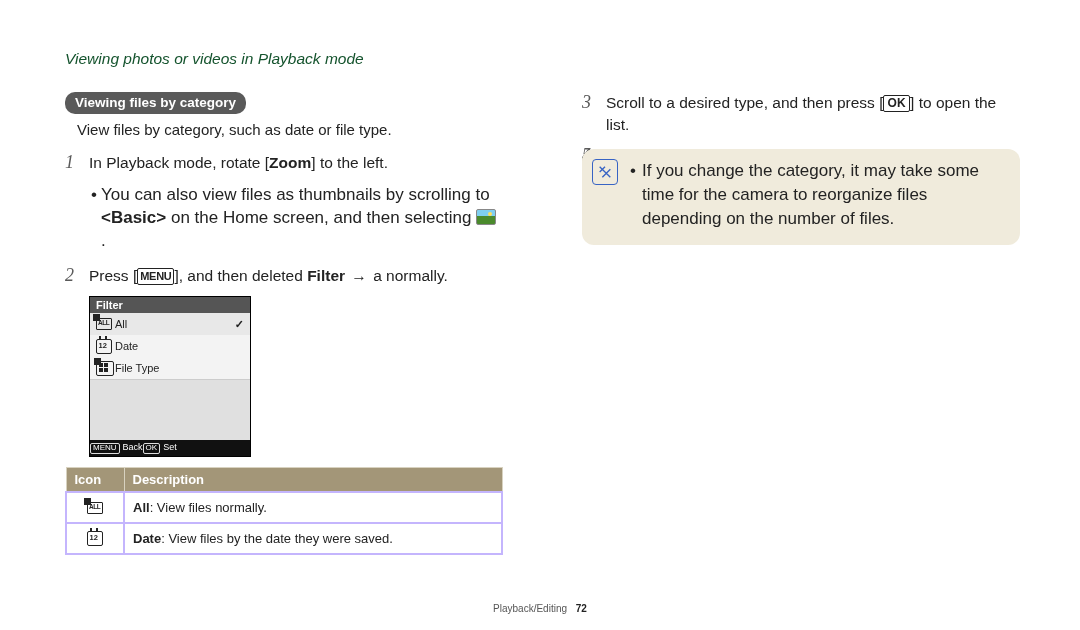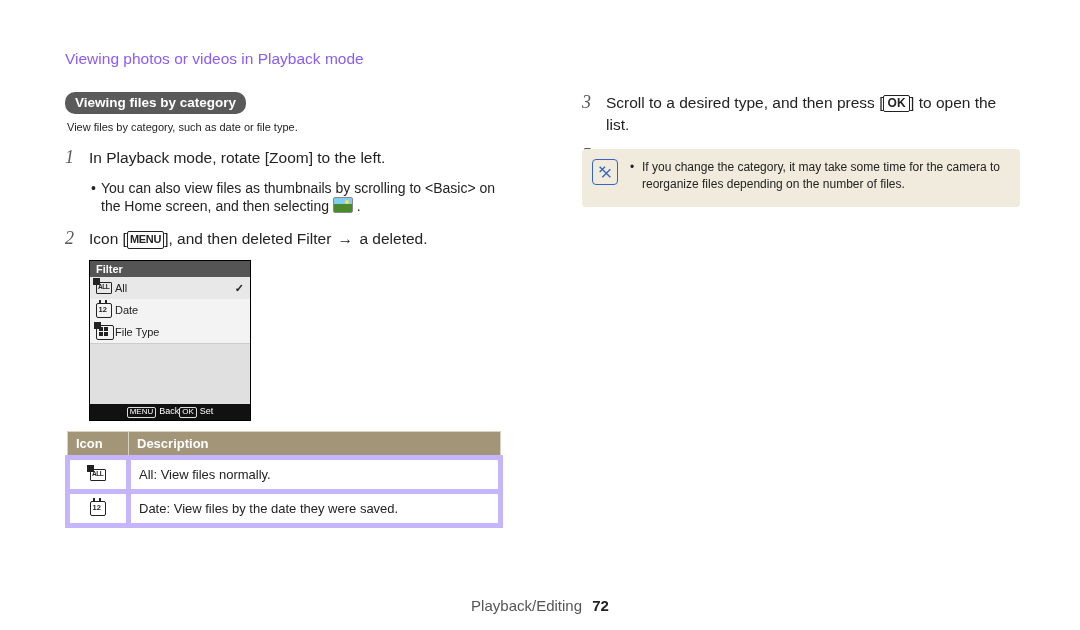--- a/index.html
+++ b/index.html
@@ -12,21 +12,22 @@
     color: #232323;
   }
   .page {
     position: relative;
     width: 1080px;
     height: 630px;
     padding: 50px 60px 0 65px;
     box-sizing: border-box;
   }
   .page-header {
-    color: #8b5cf6;
+    font-style: italic;
+    color: #14532d;
     font-size: 15.5px;
     margin-bottom: 24px;
   }
   .columns {
     display: flex;
     gap: 79px;
   }
   .col {
     width: 465px;
   }
@@ -34,42 +35,42 @@
     display: inline-block;
     background: #5a5a5a;
     color: #fff;
     font-size: 13.5px;
     font-weight: 600;
     padding: 3px 10px 4px 10px;
     border-radius: 10px;
     margin-bottom: 6px;
   }
   .sub-caption {
-    font-size: 11px;
-    margin: 0 0 12px 2px;
+    font-size: 15px;
+    margin: 0 0 12px 12px;
     line-height: 1.35;
   }
   .step {
     position: relative;
     padding-left: 24px;
     margin-bottom: 10px;
     font-size: 15.5px;
     line-height: 1.4;
   }
   .step .num {
     position: absolute;
     left: 0; top: -2px;
     font-style: italic;
     font-size: 18px;
     color: #5a5a5a;
     font-family: Georgia, serif;
   }
   .step .body { display: inline; }
   .step-sub {
-    font-size: 14px;
+    font-size: 17px;
     padding-left: 36px;
     position: relative;
     line-height: 1.35;
     margin: 4px 0 12px 0;
   }
   .step-sub::before {
     content: "•";
     position: absolute;
     left: 26px;
     top: 0;
@@ -80,21 +81,21 @@
     border-radius: 2px;
     font-weight: 700;
     font-size: 12px;
     padding: 0 3px 0.5px 3px;
     line-height: 1.2;
     vertical-align: 1px;
     font-style: normal;
     letter-spacing: 0.3px;
   }
   .btnkey.menu { font-size: 11px; padding: 1px 2px; letter-spacing: -0.3px;}
-  .bold { font-weight: 400; }
+  .bold { font-weight: 700; }
   .arrow { padding: 0 2px; }
   .inline-thumb {
     display: inline-block;
     width: 18px; height: 14px;
     border: 1px solid #888;
     border-radius: 2px;
     vertical-align: -2px;
     position: relative;
     overflow: hidden;
     background: linear-gradient(to top, #4a8a2c 55%, #7fcff0 55%);
@@ -117,21 +118,21 @@
   .filter-screen .row {
     display:flex; align-items:center; gap:6px;
     padding: 2px 6px;
     height:18px;
   }
   .filter-screen .row.sel { background:#e8e8e8; }
   .filter-screen .row .chk { margin-left:auto; font-weight:700; }
   .filter-screen .blank { height: 60px; background:#e0e0e0; border-top:1px solid #ccc;}
   .filter-screen .ftr {
     background:#111; color:#fff; font-size:9px;
-    display:flex; justify-content:center; padding:2px 6px;
+    display:flex; justify-content:flex-start; padding:2px 0;
   }
   .filter-screen .ftr .k { border:1px solid #ddd; border-radius:2px; padding:0 2px; margin-right:3px; font-size:8px; display:inline-block; line-height:1.1;}
   .ficon { display:inline-block; width:13px; text-align:center; }
   
   .icon-table {
     width: 100%;
     border-collapse: collapse;
     font-size: 13px;
     margin-top: 4px;
     border-radius: 18px;
@@ -139,47 +140,47 @@
   .icon-table th {
     background: #a39678;
     color: #fff;
     font-weight: 600;
     text-align: left;
     padding: 4px 8px;
     border: 1px solid #d8d2c0;
   }
   .icon-table td {
     padding: 6px 8px;
-    border: 5px solid #c4b5fd;
+    border: 2px solid #c4b5fd;
     vertical-align: middle;
   }
   .icon-table td.iconcell { width:40px; text-align:center; font-size:15px; }
   
   .note {
     background: #f0ebdc;
-    border-radius: 4px;
+    border-radius: 12px;
     padding: 10px 12px 10px 48px;
-    font-size: 12px;
+    font-size: 17px;
     position: relative;
     margin-top: 14px;
     line-height:1.4;
   }
   .note ul { margin:0; padding-left: 0; list-style:none; }
   .note li { position:relative; padding-left:12px; margin-bottom:4px;}
   .note li::before { content:"•"; position:absolute; left:0; }
   .note .note-icon {
     position:absolute; left:10px; top:10px;
     width:24px; height:24px; border:1.5px solid #3763c4; border-radius:4px;
     color:#3763c4; display:flex; align-items:center; justify-content:center;
   }
   .note .note-icon svg { width:16px; height:16px; stroke:#3763c4; fill:none; stroke-width:2; }
   
   .footer {
     position:absolute; bottom:16px; left:0; width:100%;
-    text-align:center; font-size:15px; color:#555;
+    text-align:center; font-size:10px; color:#555;
   }
   .footer .pg { font-weight:700; color:#222; margin-left:6px;}
   
   .icon-all::before,
   .icon-date::before,
   .icon-filetype::before {
     display:inline-block;
     font-family: Arial, sans-serif;
   }
   .icon-all {
@@ -241,21 +242,21 @@
         </span>
       </div>
       <div class="step-sub">
         <span>You can also view files as thumbnails by scrolling to </span><span class="bold">&lt;Basic&gt;</span><span> on the Home screen, and then selecting </span><span class="inline-thumb"></span> .
       </div>
 
       
       <div class="step">
         <span class="num">2</span>
         <span class="body">
-          <span>Icon [</span><span class="btnkey menu">MENU</span><span>], and then deleted </span><span class="bold">Filter</span><span class="arrow"> → </span><span>a deleted.</span>
+          <span>Press [</span><span class="btnkey menu">MENU</span><span>], and then deleted </span><span class="bold">Filter</span><span class="arrow"> → </span><span>a normally.</span>
         </span>
       </div>
 
       
       <div class="filter-screen">
         <div class="hdr">Filter</div>
         <div class="row sel">
           <span class="ficon"><span class="icon-all"><span class="flag"></span></span></span>
           <span>All</span>
           <span class="chk">✓</span>

